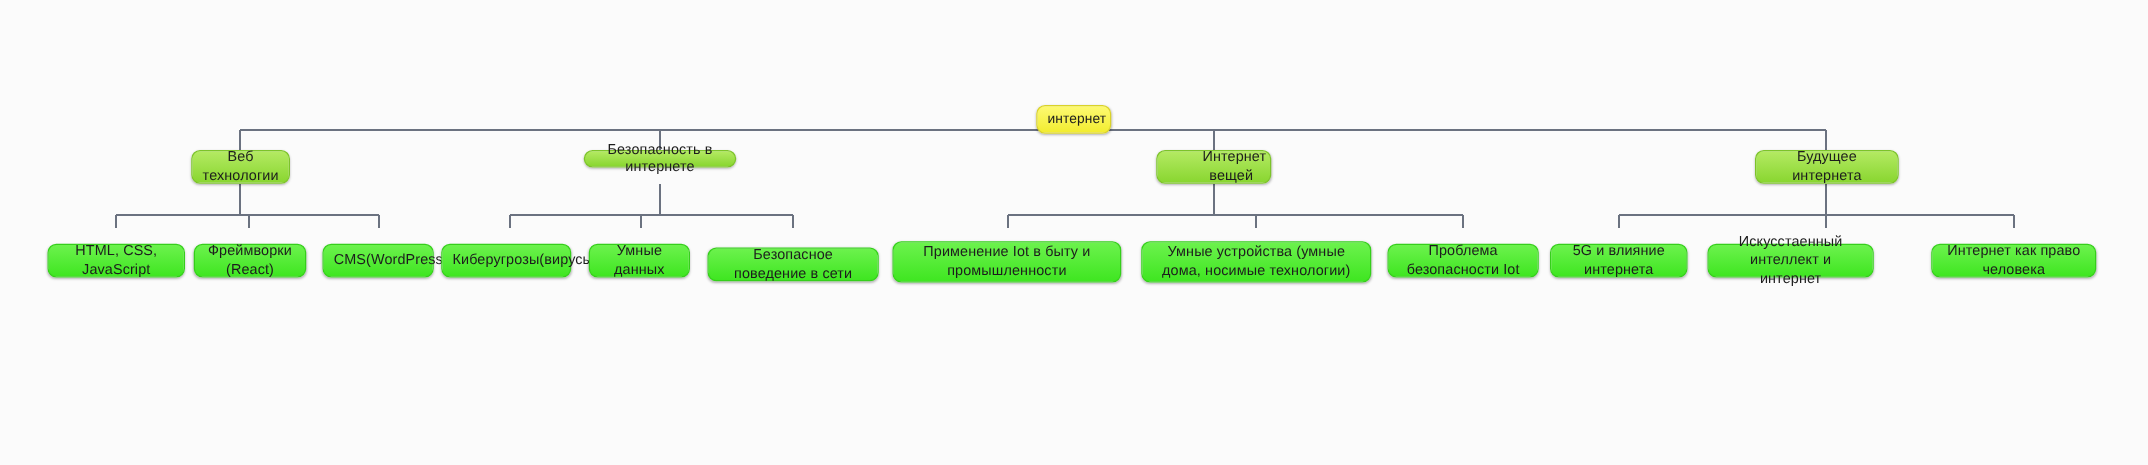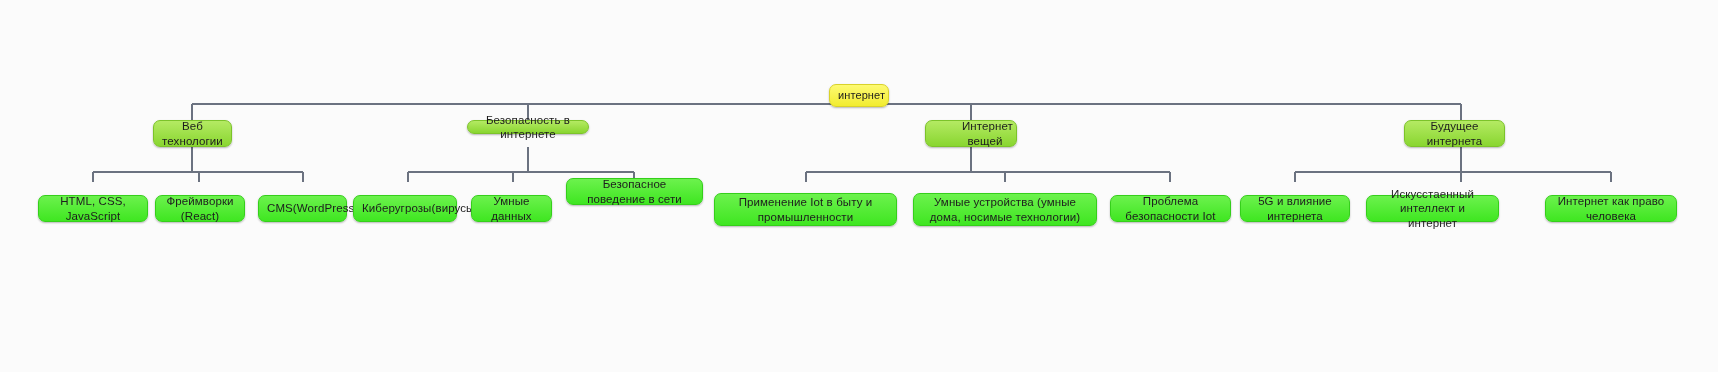--- a/index.html
+++ b/index.html
@@ -97,41 +97,41 @@
 
   <div class="node green" style="left:153px;top:120px;width:79px;height:27px;">
     <span class="lbl">Веб технологии</span>
   </div>
   <div class="node green" style="left:467px;top:120px;width:122px;height:14px;">
     <span class="lbl">Безопасность в интернете</span>
   </div>
   <div class="node green" style="left:925px;top:120px;width:92px;height:27px;padding-left:36px;">
     <span class="lbl">Интернет вещей</span>
   </div>
-  <div class="node green" style="left:1404px;top:120px;width:101px;height:27px;">
+  <div class="node green" style="left:1404px;top:120px;width:115px;height:27px;">
     <span class="lbl">Будущее интернета</span>
   </div>
 
   <div class="node bright" style="left:38px;top:195px;width:110px;height:27px;">
     <span class="lbl">HTML, CSS, JavaScript</span>
   </div>
   <div class="node bright" style="left:155px;top:195px;width:90px;height:27px;">
     <span class="lbl">Фреймворки (React)</span>
   </div>
   <div class="node bright" style="left:258px;top:195px;width:89px;height:27px;">
     <span class="lbl">CMS(WordPress)</span>
   </div>
 
   <div class="node bright" style="left:353px;top:195px;width:104px;height:27px;">
     <span class="lbl">Киберугрозы(вирусы)</span>
   </div>
   <div class="node bright" style="left:471px;top:195px;width:81px;height:27px;">
     <span class="lbl">Умные данных</span>
   </div>
-  <div class="node bright" style="left:566px;top:178px;width:137px;height:27px;">
+  <div class="node bright" style="left:566px;top:198px;width:137px;height:27px;">
     <span class="lbl">Безопасное поведение в сети</span>
   </div>
 
   <div class="node bright wide2" style="left:714px;top:193px;width:183px;height:33px;">
     <span class="lbl">Применение Iot в быту и промышленности</span>
   </div>
   <div class="node bright wide2" style="left:913px;top:193px;width:184px;height:33px;">
     <span class="lbl">Умные устройства (умные дома, носимые технологии)</span>
   </div>
   <div class="node bright" style="left:1110px;top:195px;width:121px;height:27px;">

